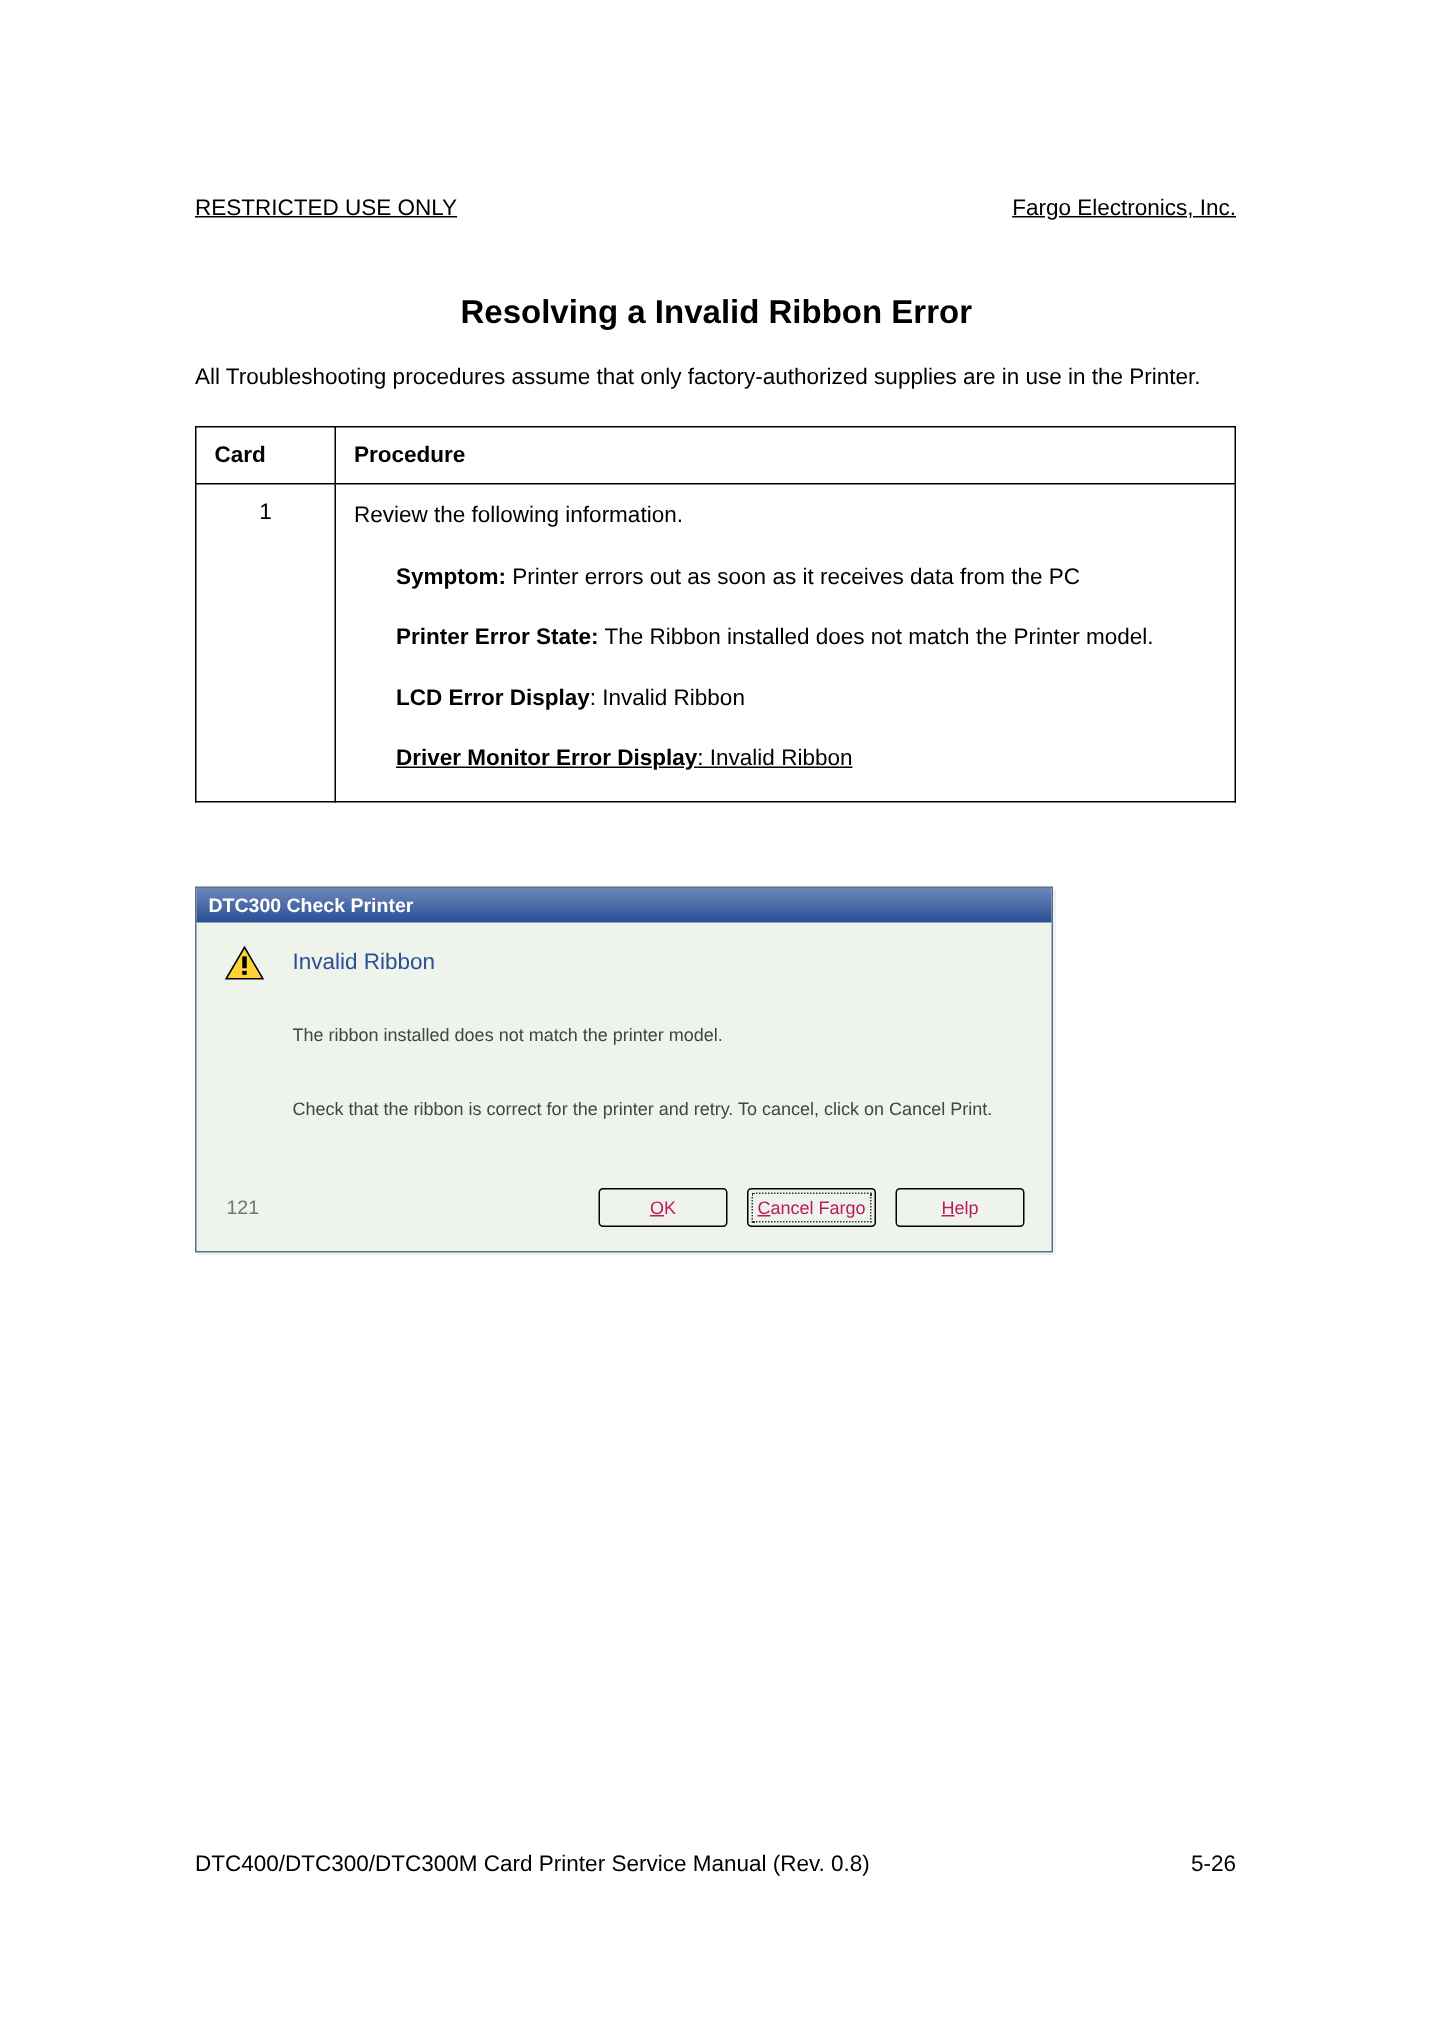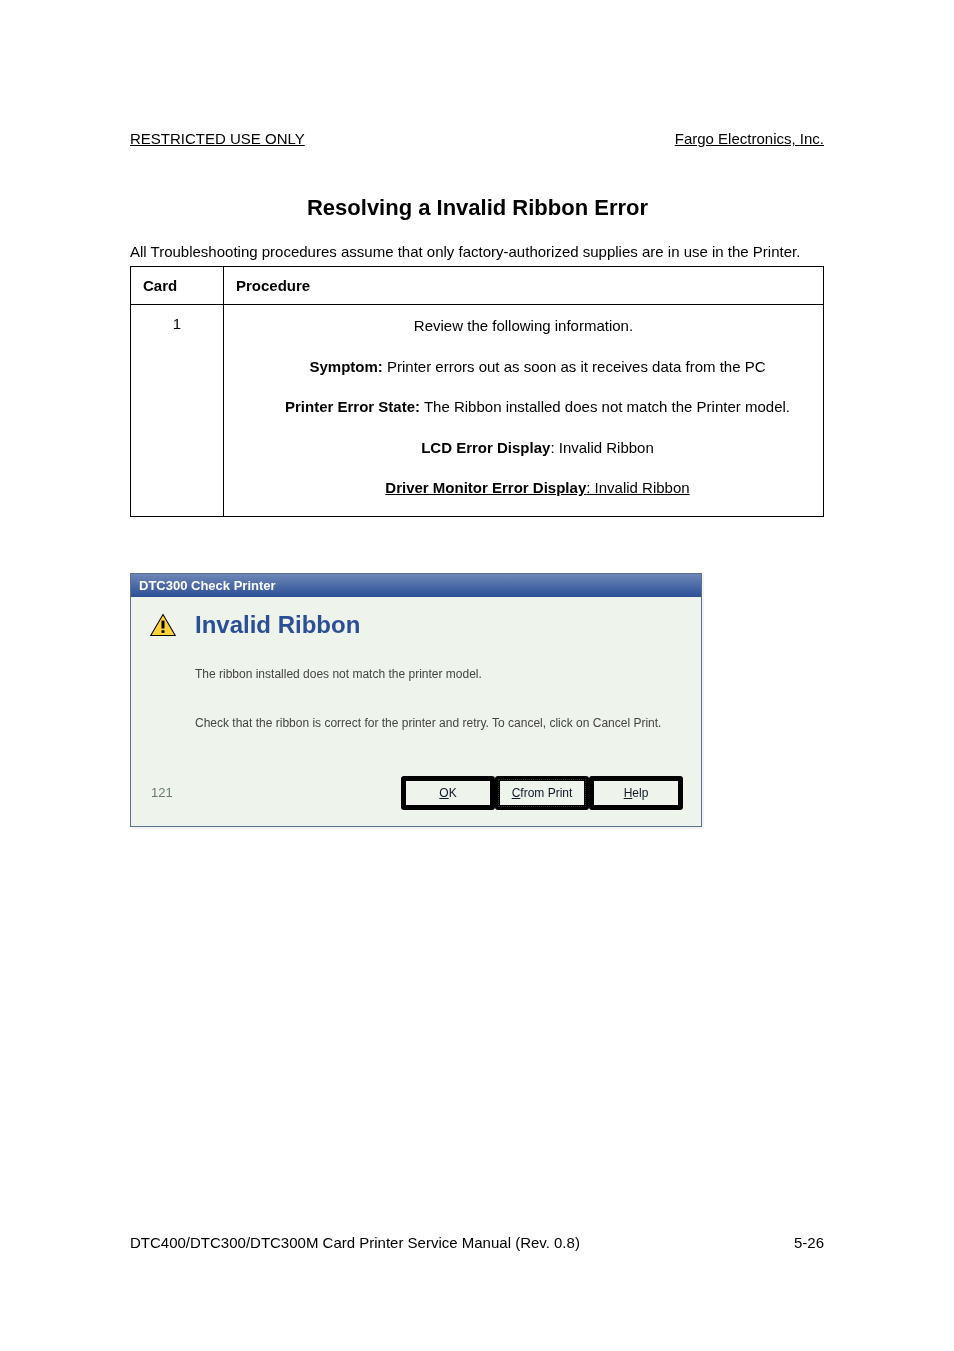--- a/index.html
+++ b/index.html
@@ -24,38 +24,38 @@
   }
   h2.section-title {
     font-size: 22px;
     font-weight: bold;
     margin: 0 0 20px 1px;
     text-align: center;
   }
   .intro {
     font-size: 15px;
     line-height: 1.4;
-    margin-bottom: 4px;
+    margin-bottom: 22px;
   }
   table.step-table {
     border-collapse: collapse;
     width: 100%;
   }
   table.step-table th, table.step-table td {
     border: 1.5px solid #000;
     padding: 10px 12px;
     font-size: 15px;
     text-align: left;
     vertical-align: top;
   }
   table.step-table th {
     font-weight: bold;
   }
   .step-col { width: 68px; text-align: center; }
-  .proc-body p { margin: 0 0 18px 0; line-height: 1.5; text-align: center; }
+  .proc-body p { margin: 0 0 18px 0; line-height: 1.5; }
   .proc-body p.indent { margin-left: 28px; }
   .proc-body p:last-child { margin-bottom: 6px; text-decoration: underline; }
 
   
   .dialog {
     margin: 56px 0 0 0;
     width: 570px;
     border: 1px solid #5b6f8e;
     background: #eef4ec;
     box-shadow: 2px 2px 0 rgba(0,0,0,0.05);
@@ -78,22 +78,22 @@
     margin-bottom: 28px;
   }
   .warn-icon {
     width: 28px;
     height: 26px;
     position: relative;
   }
   .warn-icon svg { display:block; }
   .dialog-heading {
     color: #2a4f96;
-    font-size: 24px;
-    font-weight: bold;
+    font-size: 15px;
+    font-weight: normal;
   }
   .dialog-text {
     color: #444;
     font-size: 12px;
     margin-left: 46px;
     margin-bottom: 34px;
     line-height: 1.3;
   }
   .dialog-buttons {
     display: flex;
@@ -104,27 +104,27 @@
     color: #6a7c70;
     font-size: 13px;
     margin-left: 2px;
     margin-right: auto;
   }
   .dlg-btn {
     min-width: 84px;
     height: 24px;
     font-size: 12px;
     background: #eef4ec;
-    border: 5px solid #000000;
+    border: 1px solid #000000;
     border-radius: 3px;
-    margin-left: 0;
+    margin-left: 13px;
     display: inline-flex;
     align-items: center;
     justify-content: center;
-    color: #0f172a;
+    color: #be185d;
     cursor: pointer;
   }
   .dlg-btn.focused {
     outline: 1px dotted #333;
     outline-offset: -4px;
   }
   .mnemonic { text-decoration: underline; }
 
   .footer {
     position: absolute;
@@ -190,21 +190,21 @@
         <span class="dialog-heading">Invalid Ribbon</span>
       </div>
       <div class="dialog-text">The ribbon installed does not match the printer model.</div>
       <div class="dialog-text" style="margin-bottom:40px;">Check that the ribbon is correct for the printer and retry. To cancel, click on Cancel Print.</div>
       <div class="dialog-buttons">
         <span class="dialog-code">121</span>
         <span class="dlg-btn">
           <span><span class="mnemonic">O</span><span>K</span></span>
         </span>
         <span class="dlg-btn focused">
-          <span><span class="mnemonic">C</span><span>from Print</span></span>
+          <span><span class="mnemonic">C</span><span>ancel Fargo</span></span>
         </span>
         <span class="dlg-btn">
           <span><span class="mnemonic">H</span><span>elp</span></span>
         </span>
       </div>
     </div>
   </div>
 </div>
 
 <div class="footer">

